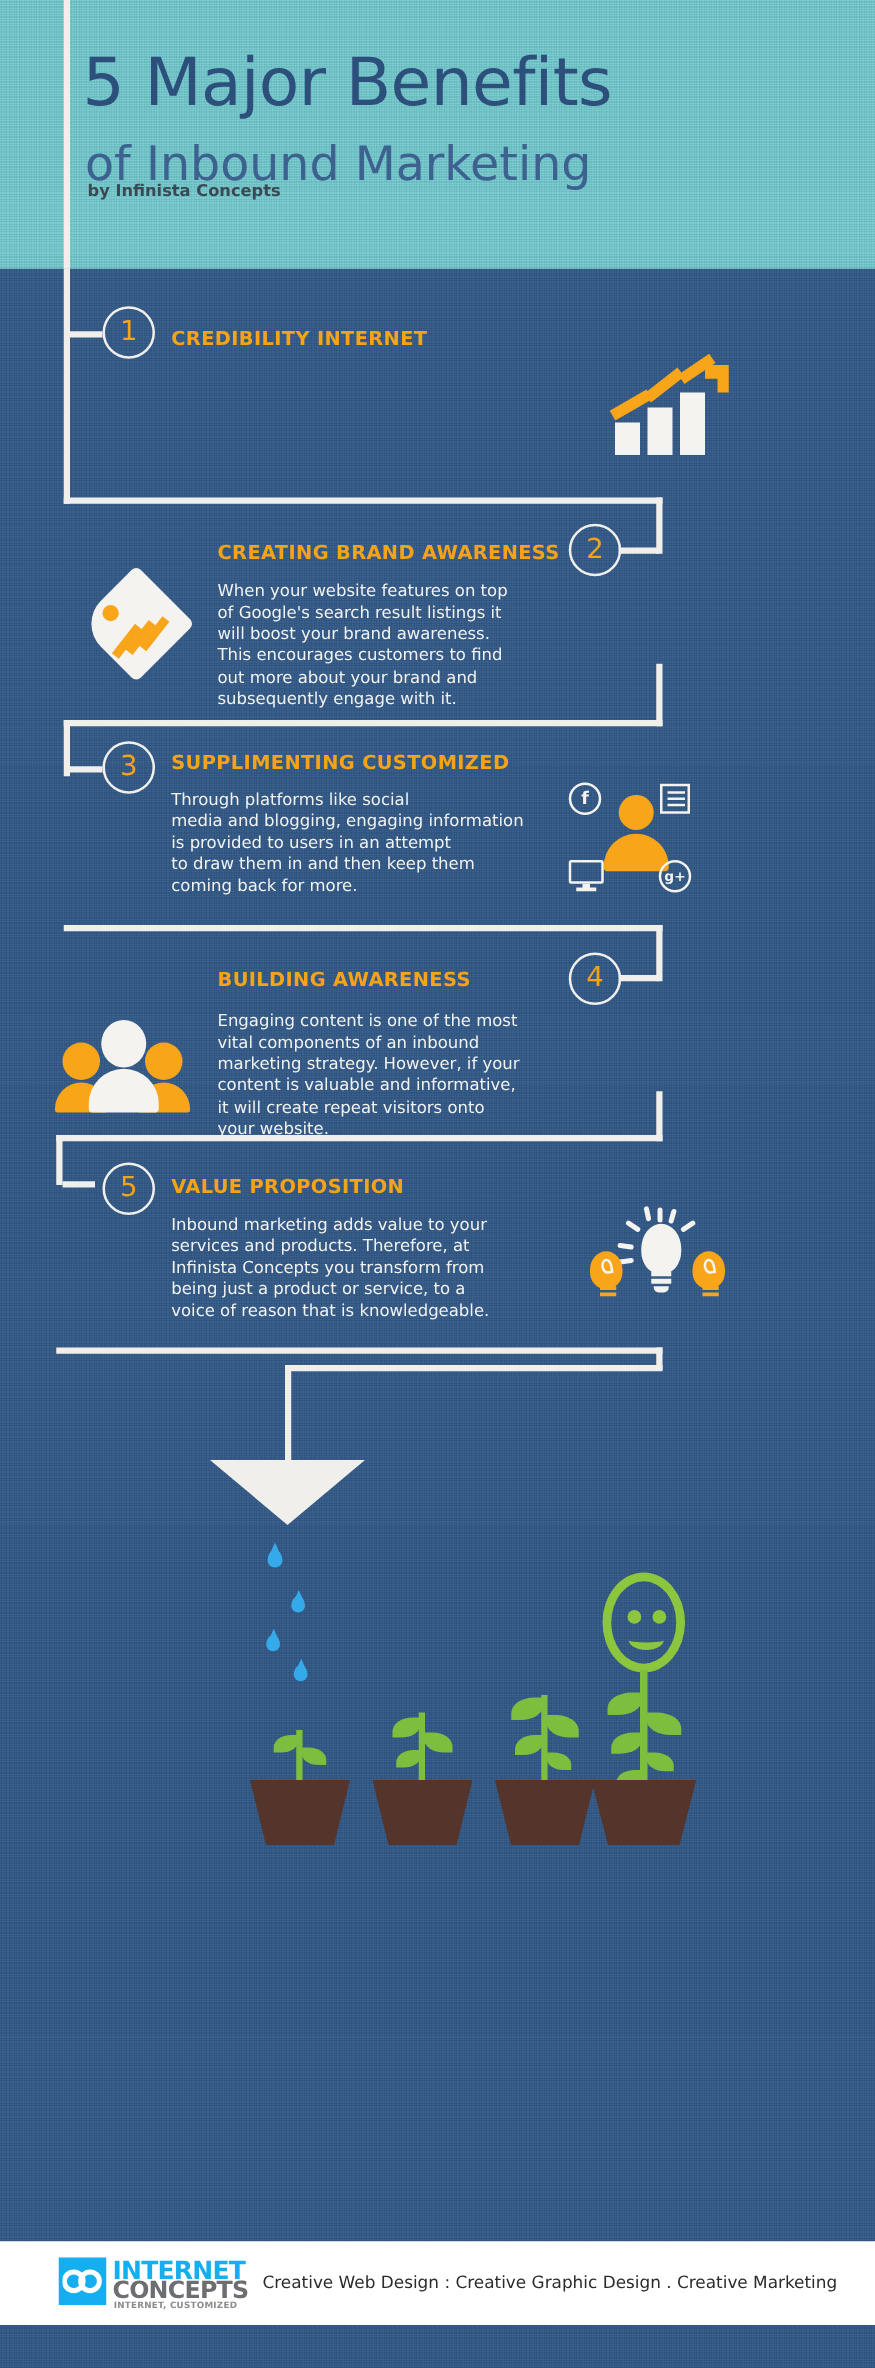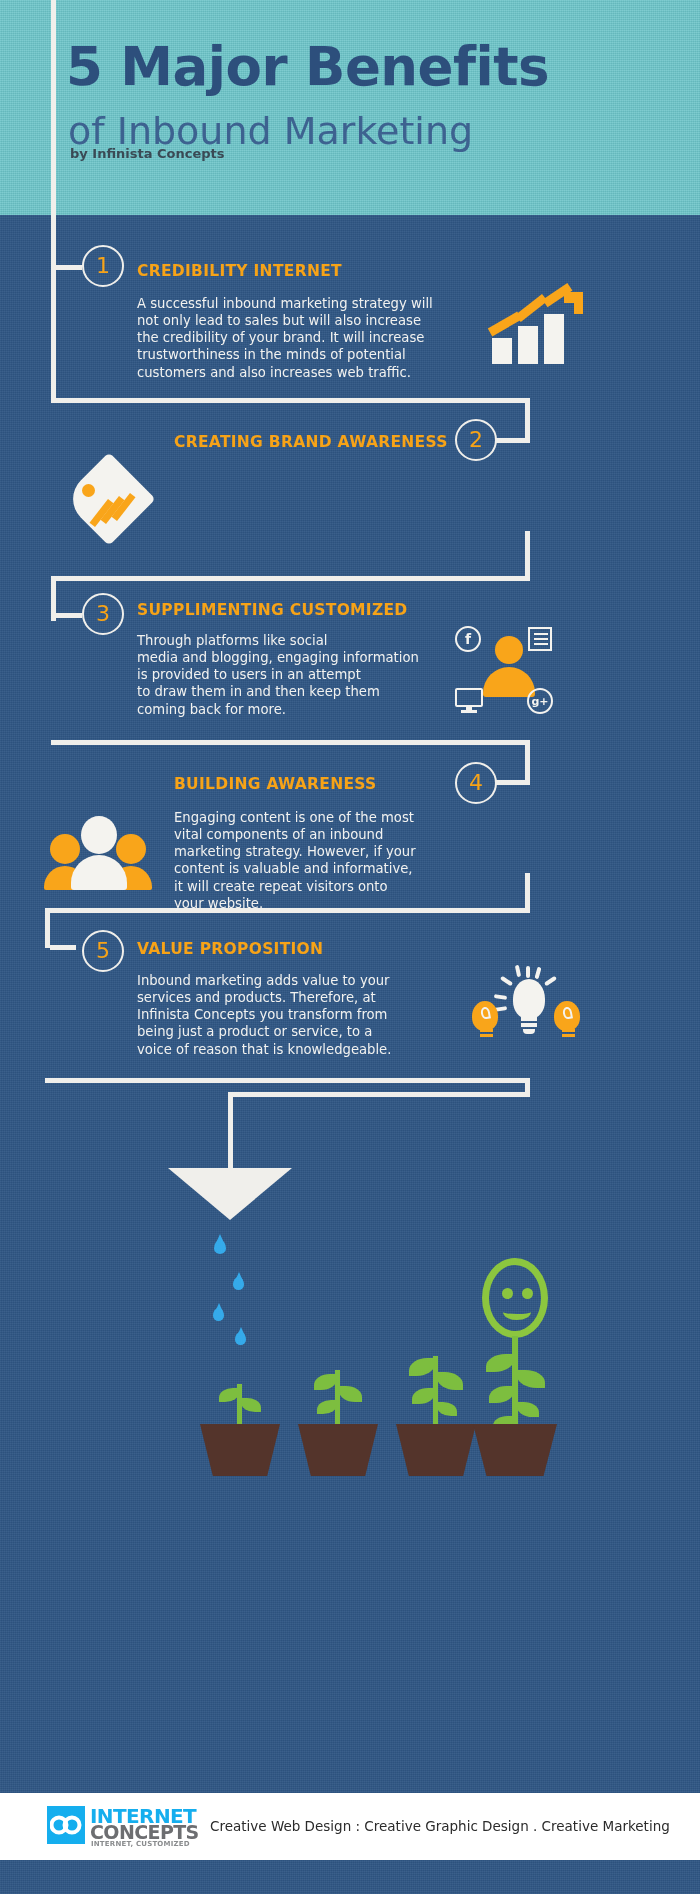--- a/index.html
+++ b/index.html
@@ -26,21 +26,21 @@
       repeating-linear-gradient(0deg, rgba(255,255,255,0.08) 0px, rgba(255,255,255,0.08) 1px, rgba(0,0,0,0.035) 1px, rgba(0,0,0,0.035) 2px),
       repeating-linear-gradient(90deg, rgba(255,255,255,0.05) 0px, rgba(255,255,255,0.05) 1px, rgba(0,0,0,0.03) 1px, rgba(0,0,0,0.03) 2px),
       #6cc5c9;
   }
   #header-rule {
     position: absolute; left: 51px; top: 0; width: 5px; height: 215px;
     background: #f0efeb;
   }
   #title-main {
     position: absolute; left: 66px; top: 40px;
-    font-size: 53px; font-weight: bold; color: #2d4f7c;
+    font-size: 53px; font-weight: normal; color: #2d4f7c;
     letter-spacing: -0.5px; line-height: 1;
     white-space: nowrap;
   }
   #title-sub {
     position: absolute; left: 68px; top: 112px;
     font-size: 38px; font-weight: normal; color: #3d6290;
     line-height: 1; white-space: nowrap;
   }
   #title-by {
     position: absolute; left: 70px; top: 146px;
@@ -214,39 +214,40 @@
   <div class="bar" style="left:45px; top:908px; width:5px; height:40px;"></div>
   <div class="bar" style="left:50px; top:945px; width:26px; height:5px;"></div>
 
   <div class="bar" style="left:45px; top:1078px; width:485px; height:5px;"></div>
   <div class="bar" style="left:525px; top:1078px; width:5px; height:18px;"></div>
   <div class="bar" style="left:228px; top:1092px; width:302px; height:5px;"></div>
   <div class="bar" style="left:228px; top:1092px; width:5px; height:78px;"></div>
 
   <div class="circle" style="left:82px; top:245px;">1</div>
   <div class="sec-title" style="left:137px; top:262px;">CREDIBILITY INTERNET</div>
-  <div class="sec-body" style="left:137px; top:295px; width:340px;">A successful inbound marketing strategy will
-not only lead to sales but will also increase
-the credibility of your brand. It will increase
-trustworthiness in the minds of potential
-customers and also increases web traffic.</div>
 
   <div class="icon" style="left:490px; top:292px; width:100px; height:72px;">
     <div class="bc-bar" style="left:2px;  top:46px; width:20px; height:26px;"></div>
     <div class="bc-bar" style="left:28px; top:34px; width:20px; height:38px;"></div>
     <div class="bc-bar" style="left:54px; top:22px; width:20px; height:50px;"></div>
     <div class="bc-arrow" style="left:0px;  top:36px; width:34px; height:9px; transform: rotate(-30deg); transform-origin: left center;"></div>
     <div class="bc-arrow" style="left:28px; top:22px; width:34px; height:9px; transform: rotate(-38deg); transform-origin: left center;"></div>
     <div class="bc-arrow" style="left:55px; top:7px; width:30px; height:9px; transform: rotate(-34deg); transform-origin: left center;"></div>
     <div class="bc-arrow" style="left:74px; top:0px; width:11px; height:11px;"></div>
     <div class="bc-arrow" style="left:84px; top:0px; width:9px;  height:22px;"></div>
   </div>
 
   <div class="circle" style="left:455px; top:419px;">2</div>
   <div class="sec-title" style="left:174px; top:433px;">CREATING BRAND AWARENESS</div>
+  <div class="sec-body" style="left:174px; top:465px; width:270px;">When your website features on top
+of Google's search result listings it
+will boost your brand awareness.
+This encourages customers to find
+out more about your brand and
+subsequently engage with it.</div>
 
   <div class="icon" style="left:62px; top:462px; width:96px; height:82px;">
     <div style="position:absolute; left:14px; top:4px; width:66px; height:66px; background:#f4f3ef; transform: rotate(45deg); border-radius: 5px 5px 5px 26px;"></div>
     <div style="position:absolute; left:20px; top:22px; width:13px; height:13px; border-radius:50%; background:#f9a51a;"></div>
     <div style="position:absolute; left:36px; top:36px; width:7px; height:30px; background:#f9a51a; transform: rotate(38deg);"></div>
     <div style="position:absolute; left:47px; top:33px; width:7px; height:30px; background:#f9a51a; transform: rotate(38deg);"></div>
     <div style="position:absolute; left:58px; top:30px; width:7px; height:30px; background:#f9a51a; transform: rotate(38deg);"></div>
   </div>
 
   <div class="circle" style="left:82px; top:593px;">3</div>

